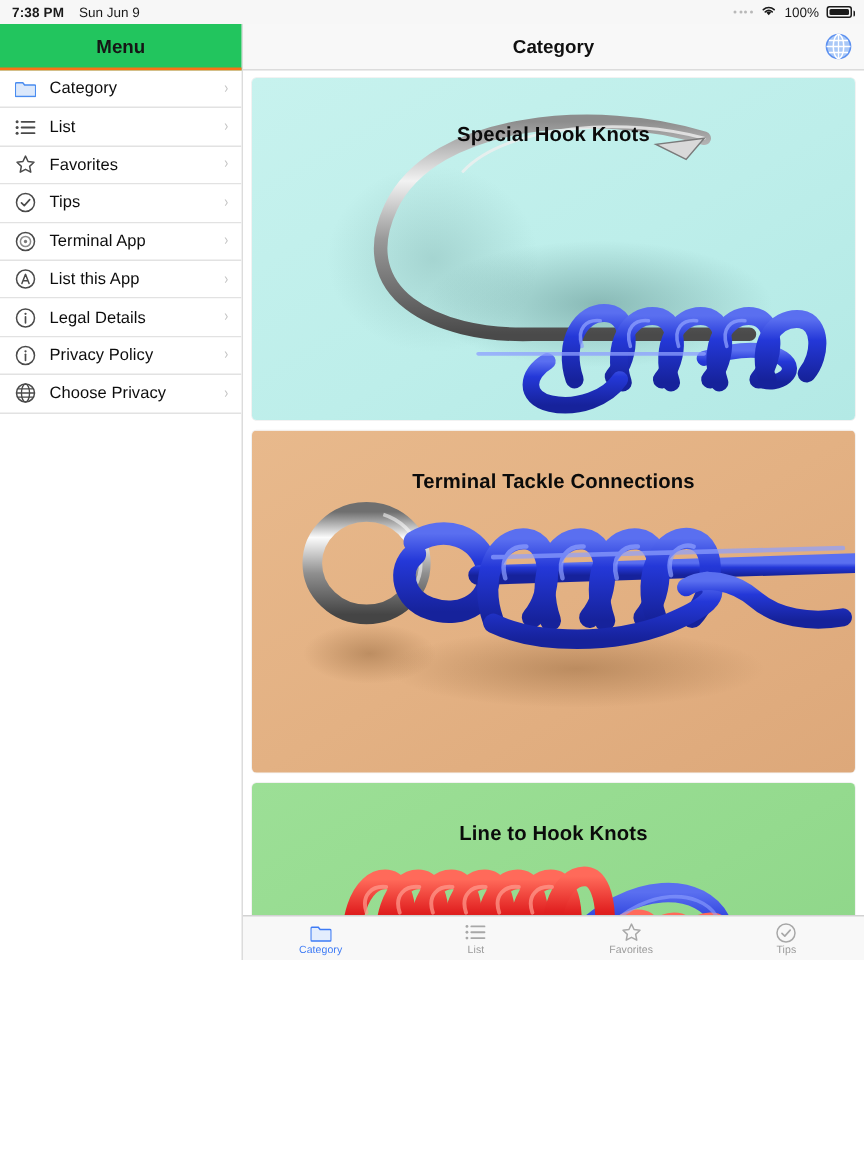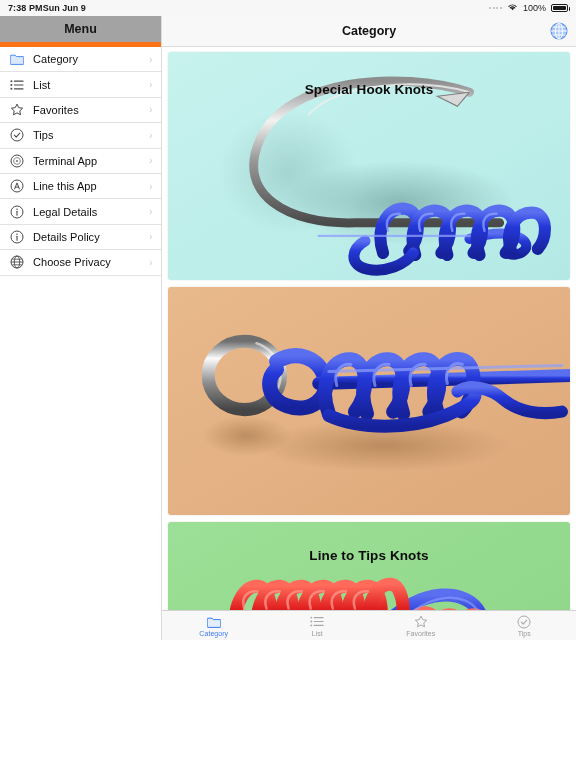--- a/index.html
+++ b/index.html
@@ -11,37 +11,37 @@
     overflow:hidden;
   }
   .screen { position:relative; width:576px; height:640px; display:flex; flex-direction:column; background:#fff; }
 
   
   .statusbar {
     height:16px; flex:0 0 16px; display:flex; align-items:center;
     padding:0 8px; background:#f7f7f7; font-size:9px; color:#1a1a1a;
   }
   .sb-time { font-weight:600; letter-spacing:.1px; }
-  .sb-date { margin-left:0; font-weight:700; }
+  .sb-date { margin-left:10px; font-weight:400; }
   .sb-right { margin-left:auto; display:flex; align-items:center; gap:5px; }
   .sb-dots { display:flex; align-items:flex-end; gap:1.5px; }
   .sb-dots i { display:block; width:2px; height:2px; background:#b8b8b8; border-radius:50%; }
   .sb-pct { font-size:9px; font-weight:500; color:#1a1a1a; }
   .sb-batt { position:relative; width:17px; height:8px; border:1px solid #1a1a1a; border-radius:2px; }
   .sb-batt::after { content:""; position:absolute; right:-3px; top:2px; width:1.5px; height:4px; background:#1a1a1a; border-radius:0 1px 1px 0; }
   .sb-batt i { position:absolute; left:1px; top:1px; bottom:1px; width:13px; background:#1a1a1a; border-radius:1px; }
 
   
   .split { flex:1 1 auto; display:flex; min-height:0; }
 
   
   .sidebar { width:162px; flex:0 0 162px; background:#ffffff; border-right:1px solid #dcdcdc; display:flex; flex-direction:column; }
   .sidebar-header {
     height:31px; flex:0 0 31px; display:flex; align-items:center; justify-content:center;
-    background:#a3a3a3; border-bottom:5px solid #f97316;
+    background:#22c55e; border-bottom:2px solid #f97316;
     font-size:12.5px; font-weight:700; color:#161616;
   }
   .menu-list { flex:1 1 auto; overflow:hidden; }
   .menu-row {
     height:25.4px; display:flex; align-items:center; padding:0 8px 0 7px;
     border-bottom:1px solid #e2e2e2; background:#fff; cursor:pointer;
   }
   .menu-ico { width:19px; flex:0 0 19px; display:flex; align-items:center; justify-content:center; }
   .menu-ico svg { display:block; }
   .menu-label { flex:1 1 auto; padding-left:7px; font-size:11px; color:#0d0d0d; letter-spacing:.05px; }
@@ -175,21 +175,21 @@
           <span class="chev">›</span>
         </div>
 
         <div class="menu-row">
           <span class="menu-ico">
             <svg width="14" height="14" viewBox="0 0 14 14">
                 <circle cx="7" cy="7" r="6" fill="none" stroke="#4a4a4a" stroke-width="1"></circle>
                 <path d="M4.6 10 L7 3.9 L9.4 10 M5.5 8.1h3" fill="none" stroke="#4a4a4a" stroke-width="1" stroke-linecap="round" stroke-linejoin="round"></path>
               </svg>
           </span>
-          <span class="menu-label">Line this App</span>
+          <span class="menu-label">List this App</span>
           <span class="chev">›</span>
         </div>
 
         <div class="menu-row">
           <span class="menu-ico">
             <svg width="14" height="14" viewBox="0 0 14 14">
                 <circle cx="7" cy="7" r="6" fill="none" stroke="#4a4a4a" stroke-width="1"></circle>
                 <circle cx="7" cy="4.2" r=".75" fill="#4a4a4a"></circle>
                 <path d="M7 6.2v4.1" stroke="#4a4a4a" stroke-width="1.1" stroke-linecap="round"></path>
               </svg>
@@ -199,21 +199,21 @@
         </div>
 
         <div class="menu-row">
           <span class="menu-ico">
             <svg width="14" height="14" viewBox="0 0 14 14">
                 <circle cx="7" cy="7" r="6" fill="none" stroke="#4a4a4a" stroke-width="1"></circle>
                 <circle cx="7" cy="4.2" r=".75" fill="#4a4a4a"></circle>
                 <path d="M7 6.2v4.1" stroke="#4a4a4a" stroke-width="1.1" stroke-linecap="round"></path>
               </svg>
           </span>
-          <span class="menu-label">Details Policy</span>
+          <span class="menu-label">Privacy Policy</span>
           <span class="chev">›</span>
         </div>
 
         <div class="menu-row">
           <span class="menu-ico">
             <svg width="14" height="14" viewBox="0 0 14 14">
               <circle cx="7" cy="7" r="6" fill="none" stroke="#4a4a4a" stroke-width="1"></circle>
               <ellipse cx="7" cy="7" rx="2.7" ry="6" fill="none" stroke="#4a4a4a" stroke-width=".9"></ellipse>
               <line x1="1" y1="7" x2="13" y2="7" stroke="#4a4a4a" stroke-width=".9"></line>
               <path d="M2.1 4.2h9.8M2.1 9.8h9.8" stroke="#4a4a4a" stroke-width=".8"></path>
@@ -334,20 +334,21 @@
             <path d="M160 128 C190 142 240 142 276 128 C300 118 312 110 302 100" fill="none" stroke="url(#blu2)" stroke-width="13" stroke-linecap="round"></path>
             <path d="M288 104 C300 96 320 100 334 112 C348 124 370 128 392 124" fill="none" stroke="url(#blu2)" stroke-width="12" stroke-linecap="round"></path>
             <g stroke="#8ea0ff" stroke-width="3" stroke-linecap="round" fill="none" opacity=".7">
               <path d="M168 98 C164 84 172 76 182 77"></path>
               <path d="M206 98 C202 84 210 76 220 77"></path>
               <path d="M242 98 C238 84 246 76 256 77"></path>
               <path d="M278 96 C274 82 284 74 293 77"></path>
               <path d="M160 84 L392 78"></path>
             </g>
           </svg>
+          <div class="card-title">Terminal Tackle Connections</div>
         </div>
 
         <div class="card c3">
           <svg class="art" viewBox="0 0 400 228" preserveAspectRatio="xMidYMid slice">
             <defs>
               <linearGradient id="bg3" x1="0" y1="0" x2="1" y2="1">
                 <stop offset="0" stop-color="#9cdf96"></stop>
                   <stop offset=".5" stop-color="#94da8e"></stop>
                   <stop offset="1" stop-color="#8ad385"></stop>
               </linearGradient>
@@ -397,21 +398,21 @@
               <path d="M164 86 C160 74 168 68 177 69"></path>
                 <path d="M186 86 C182 74 190 68 199 69"></path>
               <path d="M244 110 C240 100 248 94 257 95"></path>
                 <path d="M268 110 C264 100 272 94 281 95"></path>
             </g>
             <g stroke="#8ea0ff" stroke-width="2.4" stroke-linecap="round" fill="none" opacity=".6">
               <path d="M0 92 L240 92"></path>
                 <path d="M236 96 C262 70 296 70 308 88"></path>
             </g>
           </svg>
-          <div class="card-title">Line to Tips Knots</div>
+          <div class="card-title">Line to Hook Knots</div>
         </div>
 
       </div>
 
       <div class="tabbar">
 
         <div class="tab active">
           <span class="t-ico">
             <svg width="14" height="12" viewBox="0 0 14 12">
                 <path d="M1 2.2h4.2l1.2 1.4H13a.8.8 0 0 1 .8.8v6.2a.8.8 0 0 1-.8.8H1a.8.8 0 0 1-.8-.8V3a.8.8 0 0 1 .8-.8z" fill="#e3edfd" stroke="#3e7bf5" stroke-width="1"></path>

